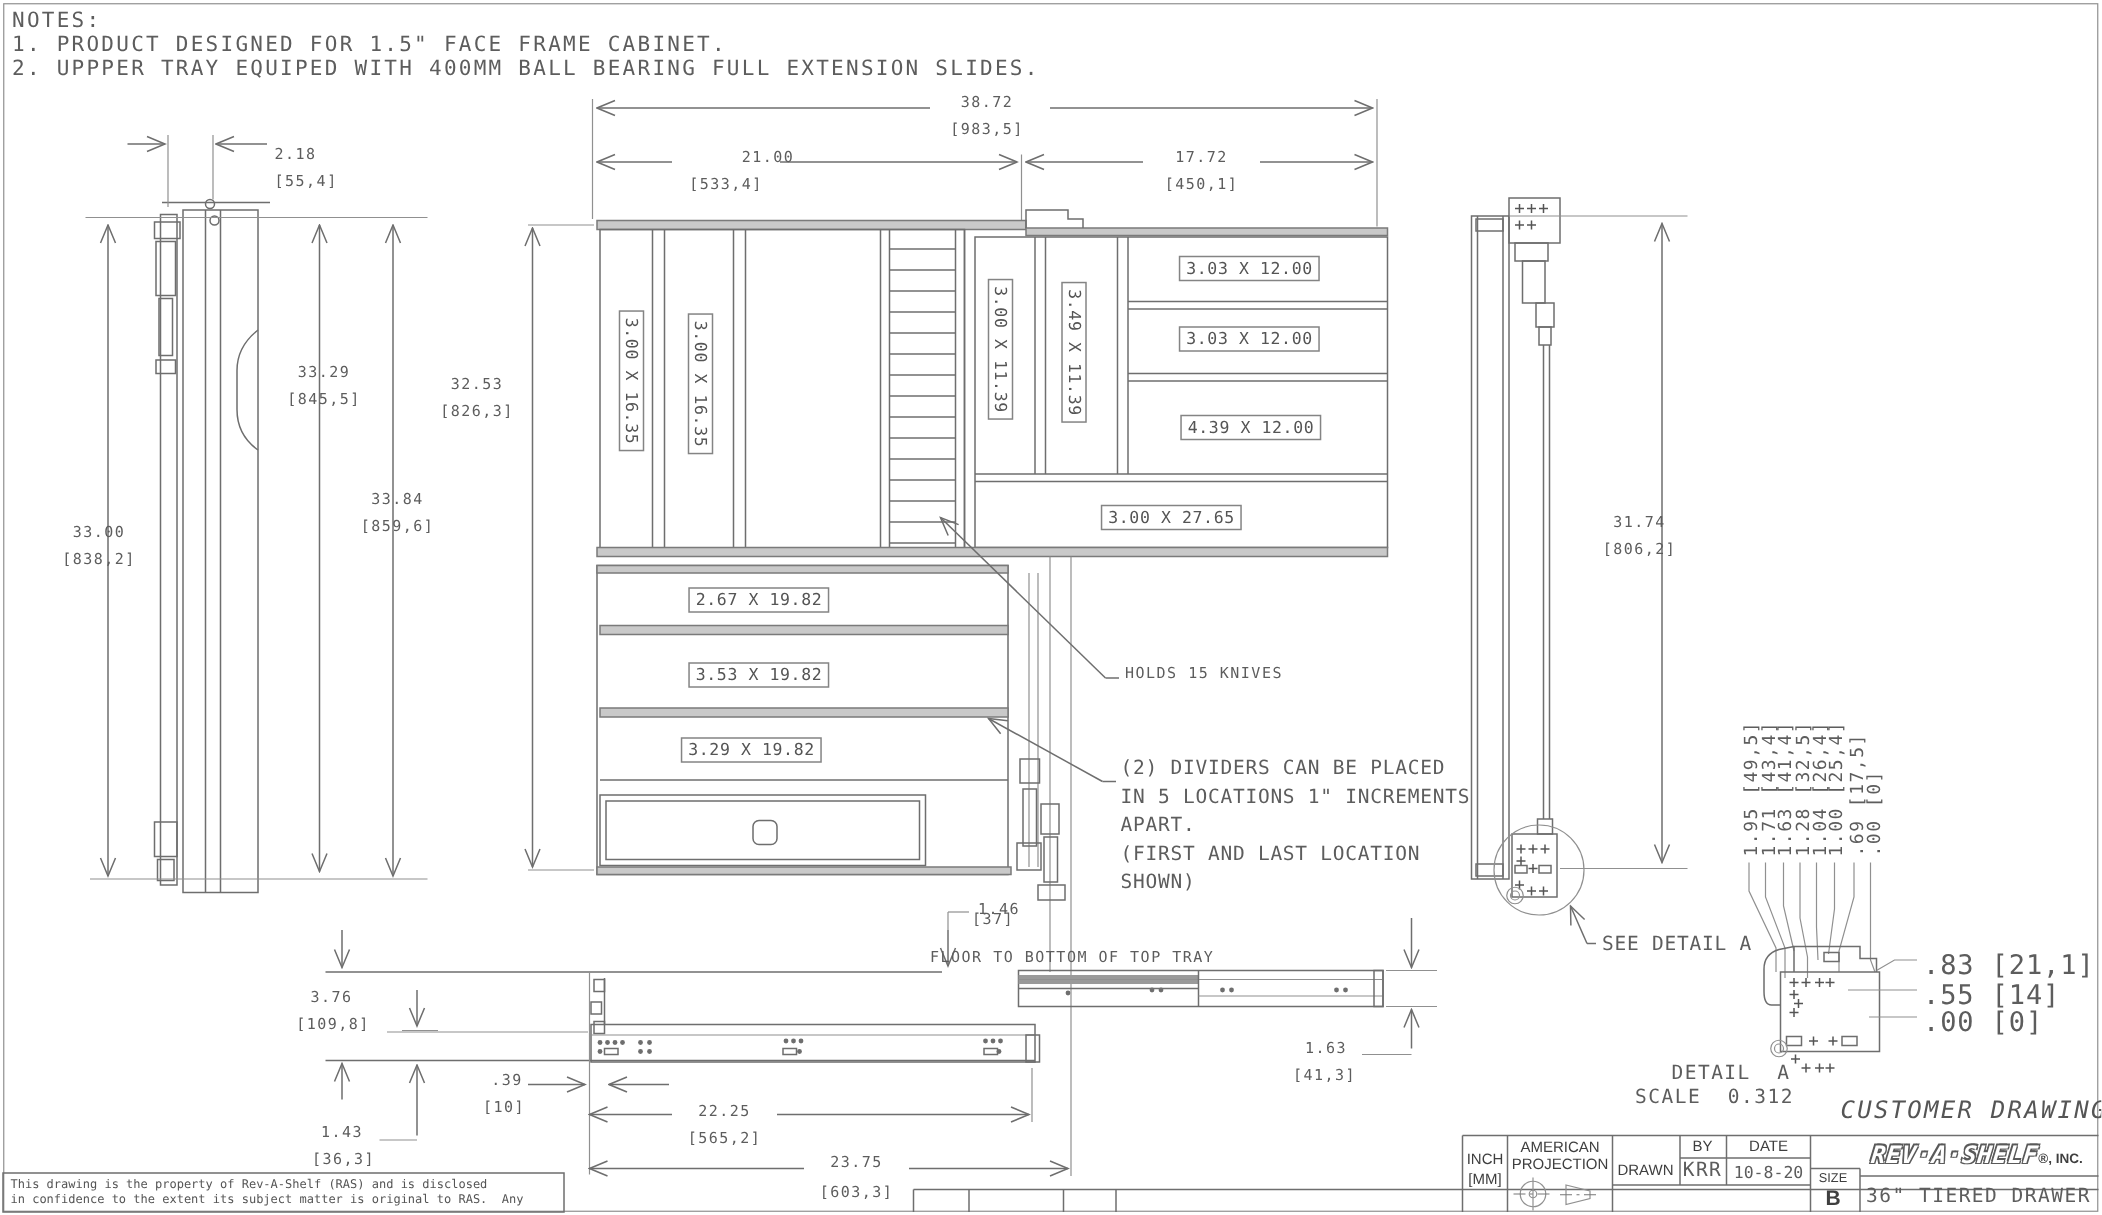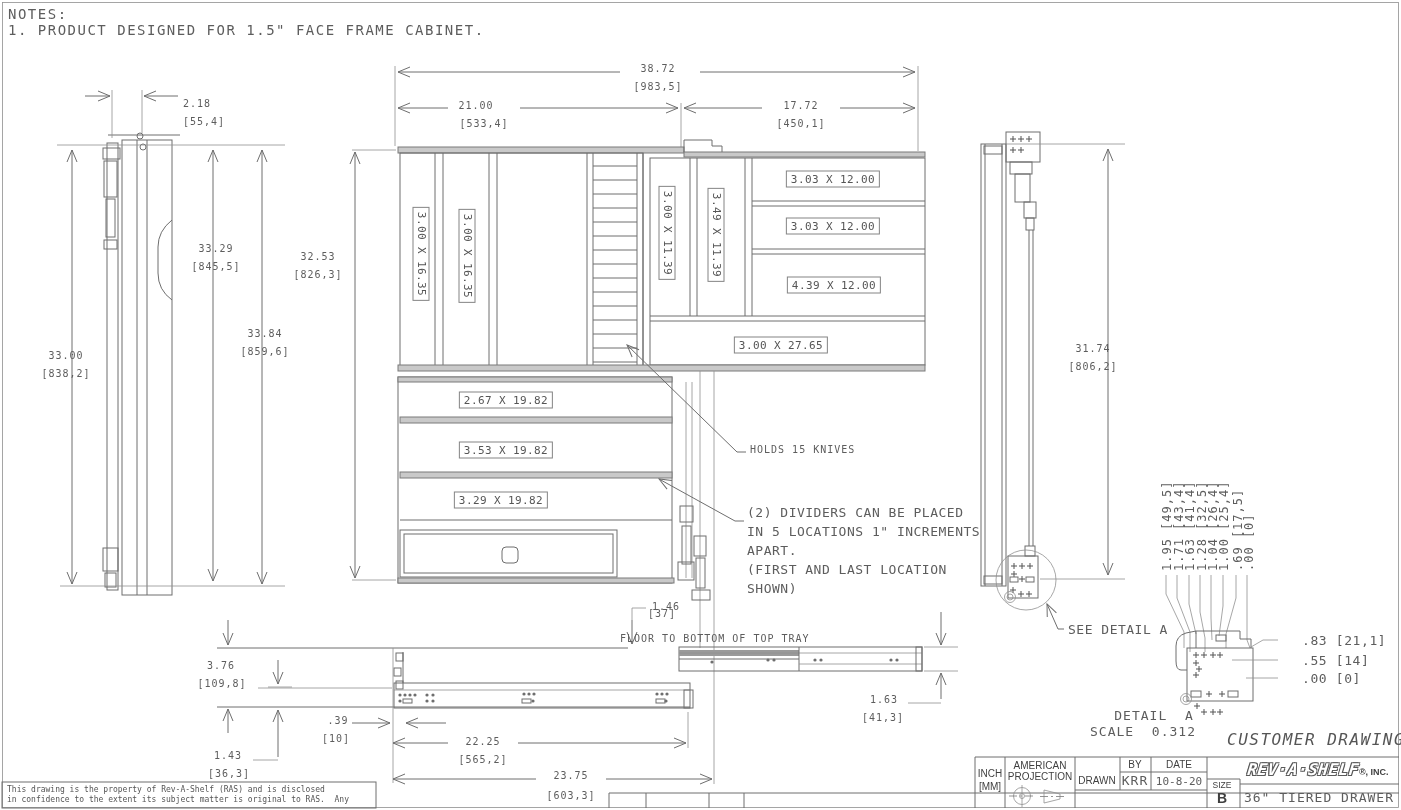--- a/index.html
+++ b/index.html
@@ -20,21 +20,21 @@
   .note{font-size:14px;letter-spacing:1.5px;}
   .callout{font-size:13px;letter-spacing:0.5px;}
   .dimbox{position:absolute;border:1px solid #848484;color:#555;font-size:11px;
      letter-spacing:0.4px;padding:1px 4px;background:#fff;white-space:nowrap;
      font-family:"DejaVu Sans Mono",monospace;}
   .hbox{transform:translate(-50%,-50%);}
   .vbox{transform:translate(-50%,-50%) rotate(90deg);}
   .vstack{position:absolute;font-size:12px;letter-spacing:1px;color:#5d5d5d;
      white-space:pre;line-height:13px;height:13px;transform-origin:0 0;
      transform:rotate(-90deg);font-family:"DejaVu Sans Mono",monospace;}
-  .small-lbl{font-size:13px;letter-spacing:0.6px;margin-left:20px;}
+  .small-lbl{font-size:18px;letter-spacing:0.6px;}
   .caption{font-size:13px;letter-spacing:1px;}
   .cust{font-size:16px;letter-spacing:1.5px;font-style:italic;color:#555;}
   .tb{font-family:"Liberation Sans",sans-serif;color:#3f3f3f;}
   .tb-sm{font-size:10px;}
   .tb-xs{font-size:8.5px;}
   .logo{font-size:16px;font-weight:bold;font-style:italic;color:#fff;letter-spacing:0.5px;
      text-shadow:-1px -1px 0 #5a5a5a,1px -1px 0 #5a5a5a,-1px 1px 0 #5a5a5a,1px 1px 0 #5a5a5a;
      transform:skewX(-6deg);}
   .disc{font-size:8px;letter-spacing:0;color:#555;line-height:9px;}
 </style>
@@ -315,33 +315,34 @@
         <line x1="1009" y1="796" x2="1035" y2="796" class="dash"></line>
         <line x1="1022" y1="785" x2="1022" y2="807" class="thin"></line>
         <polygon points="1044,790 1060,794 1060,799 1044,803" class="thin"></polygon>
         <line x1="1040" y1="796.5" x2="1064" y2="796.5" class="dash"></line>
       </g>
     </g>
   </svg>
 
   <div class="t note" style="left:8px;top:6px">NOTES:</div>
   <div class="t note" style="left:8px;top:22px">1. PRODUCT DESIGNED FOR 1.5" FACE FRAME CABINET.</div>
+  <div class="t note" style="left:8px;top:38px">2. UPPPER TRAY EQUIPED WITH 400MM BALL BEARING FULL EXTENSION SLIDES.</div>
 
   <div class="t dim" style="left:183px;top:98px">2.18</div>
   <div class="t dim" style="left:183px;top:116px">[55,4]</div>
   <div class="t dim ctr" style="left:216px;top:243px">33.29</div>
   <div class="t dim ctr" style="left:216px;top:261px">[845,5]</div>
   <div class="t dim ctr" style="left:265px;top:328px">33.84</div>
   <div class="t dim ctr" style="left:265px;top:346px">[859,6]</div>
   <div class="t dim ctr" style="left:66px;top:350px">33.00</div>
   <div class="t dim ctr" style="left:66px;top:368px">[838,2]</div>
 
   <div class="t dim ctr" style="left:658px;top:63px">38.72</div>
   <div class="t dim ctr" style="left:658px;top:81px">[983,5]</div>
-  <div class="t dim ctr" style="left:476px;top:100px">21.00</div>
+  <div class="t dim ctr" style="left:512px;top:100px">21.00</div>
   <div class="t dim ctr" style="left:484px;top:118px">[533,4]</div>
   <div class="t dim ctr" style="left:801px;top:100px">17.72</div>
   <div class="t dim ctr" style="left:801px;top:118px">[450,1]</div>
   <div class="t dim ctr" style="left:318px;top:251px">32.53</div>
   <div class="t dim ctr" style="left:318px;top:269px">[826,3]</div>
 
   <div class="dimbox vbox" style="left:421px;top:254px">3.00 X 16.35</div>
   <div class="dimbox vbox" style="left:467px;top:256px">3.00 X 16.35</div>
   <div class="dimbox vbox" style="left:667px;top:233px">3.00 X 11.39</div>
   <div class="dimbox vbox" style="left:716px;top:235px">3.49 X 11.39</div>

